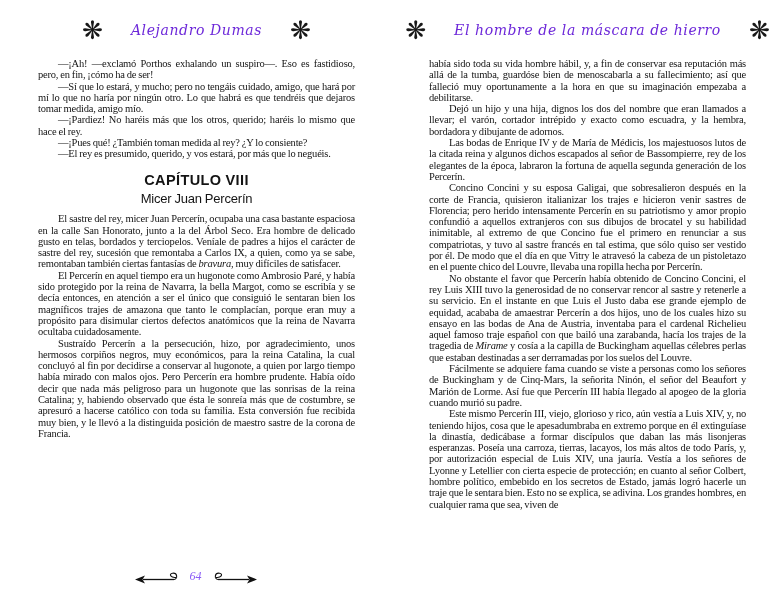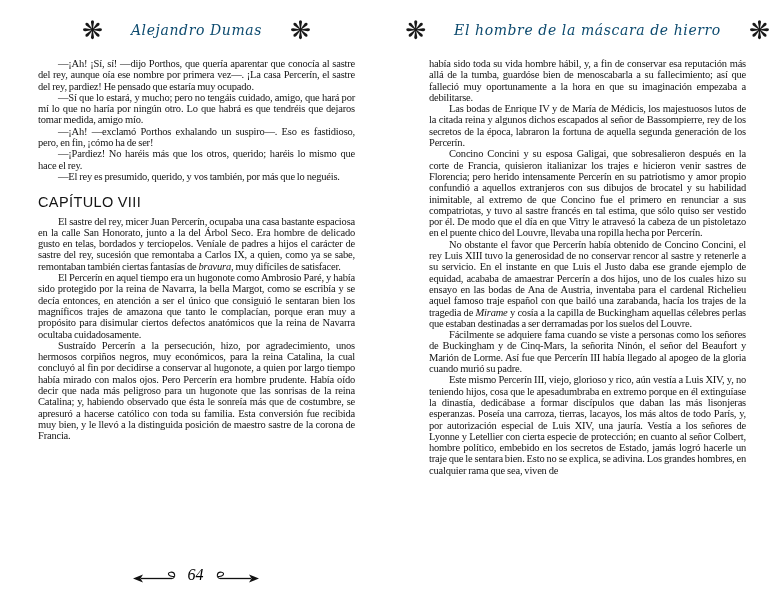--- a/index.html
+++ b/index.html
@@ -13,66 +13,67 @@
   }
   .page-header{
     display:flex;align-items:center;justify-content:center;
     gap:28px;height:44px;margin-bottom:6px;
   }
   .ornament{
     font-family:"DejaVu Sans",sans-serif;font-size:25px;line-height:1;color:#181818;
   }
   .running-title{
     font-family:"DejaVu Serif",serif;font-style:italic;
-    font-size:14px;color:#0c4a6e;letter-spacing:0.6px;white-space:nowrap;
+    font-size:14px;color:#6d28d9;letter-spacing:0.6px;white-space:nowrap;
   }
   .page-body{
     font-size:10.5px;line-height:11.3px;text-align:justify;
     letter-spacing:-0.2px;word-spacing:-0.4px;
   }
   .para{margin:0;text-indent:20px;}
   .para.noindent{text-indent:0;}
   .chapter-title{
-    font-family:"Liberation Sans",sans-serif;font-weight:normal;
-    font-size:14.5px;letter-spacing:0.4px;
+    font-family:"Liberation Sans",sans-serif;font-weight:bold;
+    font-size:14.5px;letter-spacing:0.4px;text-align:center;
     margin:15px 0 7px;text-indent:0;
   }
   .chapter-subtitle{
     font-family:"Liberation Sans",sans-serif;font-weight:normal;
     font-size:13px;text-align:center;margin:0 0 9px;text-indent:0;
   }
   .page-footer{
     position:absolute;left:0;right:0;bottom:16px;
     display:flex;align-items:center;justify-content:center;gap:12px;
   }
   .page-number{
     font-family:"Liberation Serif",serif;font-style:italic;
-    font-size:16px;color:#000000;
+    font-size:12px;color:#8b5cf6;
   }
   .flourish{width:44px;height:15px;display:block;}
   .flourish.mirrored{transform:scaleX(-1);}
 </style>
 </head>
 <body>
 
 <div class="spread">
 
   <section class="page">
     <header class="page-header">
       <span class="ornament">❋</span>
       <span class="running-title">Alejandro Dumas</span>
       <span class="ornament">❋</span>
     </header>
     <div class="page-body">
-        <p class="para"><span>—¡Ah! ¡Sí, sí! —dijo Porthos, que quería aparentar que conocía al sastre del rey, aunque oía ese nombre por primera vez—. ¡La casa Percerín, el sastre del rey, pardiez! He pensado que estaría muy ocupado.</span></p>
+        <p class="para"><span>—¡Ah! —exclamó Porthos exhalando un suspiro—. Eso es fastidioso, pero, en fin, ¡cómo ha de ser!</span></p>
         <p class="para"><span>—Sí que lo estará, y mucho; pero no tengáis cuidado, amigo, que hará por mí lo que no haría por ningún otro. Lo que habrá es que tendréis que dejaros tomar medida, amigo mío.</span></p>
-        <p class="para"><span>—¡Ah! —exclamó Porthos exhalando un suspiro—. Eso es fastidioso, pero, en fin, ¡cómo ha de ser!</span></p>
         <p class="para"><span>—¡Pardiez! No haréis más que los otros, querido; haréis lo mismo que hace el rey.</span></p>
-        <p class="para"><span>—El rey es presumido, querido, y vos también, por más que lo neguéis.</span></p>
+        <p class="para"><span>—¡Pues qué! ¿También toman medida al rey? ¿Y lo consiente?</span></p>
+        <p class="para"><span>—El rey es presumido, querido, y vos estará, por más que lo neguéis.</span></p>
         <h2 class="chapter-title">CAPÍTULO VIII</h2>
+        <h3 class="chapter-subtitle">Micer Juan Percerín</h3>
         <p class="para"><span>El sastre del rey, micer Juan Percerín, ocupaba una casa bastante espaciosa en la calle San Honorato, junto a la del Árbol Seco. Era hombre de delicado gusto en telas, bordados y terciopelos. Veníale de padres a hijos el carácter de sastre del rey, sucesión que remontaba a Carlos IX, a quien, como ya se sabe, remontaban también ciertas fantasías de </span><i>bravura</i><span>, muy difíciles de satisfacer.</span></p>
         <p class="para"><span>El Percerín en aquel tiempo era un hugonote como Ambrosio Paré, y había sido protegido por la reina de Navarra, la bella Margot, como se escribía y se decía entonces, en atención a ser el único que consiguió le sentaran bien los magníficos trajes de amazona que tanto le complacían, porque eran muy a propósito para disimular ciertos defectos anatómicos que la reina de Navarra ocultaba cuidadosamente.</span></p>
         <p class="para"><span>Sustraído Percerín a la persecución, hizo, por agradecimiento, unos hermosos corpiños negros, muy económicos, para la reina Catalina, la cual concluyó al fin por decidirse a conservar al hugonote, a quien por largo tiempo había mirado con malos ojos. Pero Percerín era hombre prudente. Había oído decir que nada más peligroso para un hugonote que las sonrisas de la reina Catalina; y, habiendo observado que ésta le sonreía más que de costumbre, se apresuró a hacerse católico con toda su familia. Esta conversión fue recibida muy bien, y le llevó a la distinguida posición de maestro sastre de la corona de Francia.</span></p>
       </div>
     <footer class="page-footer">
       <svg class="flourish" viewBox="0 0 44 15">
         <path d="M1 10.5 L11 6.5 L8.5 10.5 L11 14.5 Z" fill="#111"></path>
         <path d="M9 10.5 H40" stroke="#111" stroke-width="1.3" fill="none"></path>
         <path d="M40 10.5 C44 10 43.5 3.5 38.5 4.2 C34.5 4.8 36.5 9.5 43 8.2" stroke="#111" stroke-width="1.1" fill="none"></path>
       </svg>
@@ -86,21 +87,22 @@
   </section>
 
   <section class="page">
     <header class="page-header">
       <span class="ornament">❋</span>
       <span class="running-title">El hombre de la máscara de hierro</span>
       <span class="ornament">❋</span>
     </header>
     <div class="page-body">
         <p class="para noindent"><span>había sido toda su vida hombre hábil, y, a fin de conservar esa reputación más allá de la tumba, guardóse bien de menoscabarla a su fallecimiento; así que falleció muy oportunamente a la hora en que su imaginación empezaba a debilitarse.</span></p>
-        <p class="para"><span>Las bodas de Enrique IV y de María de Médicis, los majestuosos lutos de la citada reina y algunos dichos escapados al señor de Bassompierre, rey de los secretos de la época, labraron la fortuna de aquella segunda generación de los Percerín.</span></p>
+        <p class="para"><span>Dejó un hijo y una hija, dignos los dos del nombre que eran llamados a llevar; el varón, cortador intrépido y exacto como escuadra, y la hembra, bordadora y dibujante de adornos.</span></p>
+        <p class="para"><span>Las bodas de Enrique IV y de María de Médicis, los majestuosos lutos de la citada reina y algunos dichos escapados al señor de Bassompierre, rey de los elegantes de la época, labraron la fortuna de aquella segunda generación de los Percerín.</span></p>
         <p class="para"><span>Concino Concini y su esposa Galigai, que sobresalieron después en la corte de Francia, quisieron italianizar los trajes e hicieron venir sastres de Florencia; pero herido intensamente Percerín en su patriotismo y amor propio confundió a aquellos extranjeros con sus dibujos de brocatel y su habilidad inimitable, al extremo de que Concino fue el primero en renunciar a sus compatriotas, y tuvo al sastre francés en tal estima, que sólo quiso ser vestido por él. De modo que el día en que Vitry le atravesó la cabeza de un pistoletazo en el puente chico del Louvre, llevaba una ropilla hecha por Percerín.</span></p>
         <p class="para"><span>No obstante el favor que Percerín había obtenido de Concino Concini, el rey Luis XIII tuvo la generosidad de no conservar rencor al sastre y retenerle a su servicio. En el instante en que Luis el Justo daba ese grande ejemplo de equidad, acababa de amaestrar Percerín a dos hijos, uno de los cuales hizo su ensayo en las bodas de Ana de Austria, inventaba para el cardenal Richelieu aquel famoso traje español con que bailó una zarabanda, hacía los trajes de la tragedia de </span><i>Mirame</i><span> y cosía a la capilla de Buckingham aquellas célebres perlas que estaban destinadas a ser derramadas por los suelos del Louvre.</span></p>
         <p class="para"><span>Fácilmente se adquiere fama cuando se viste a personas como los señores de Buckingham y de Cinq-Mars, la señorita Ninón, el señor del Beaufort y Marión de Lorme. Así fue que Percerín III había llegado al apogeo de la gloria cuando murió su padre.</span></p>
         <p class="para"><span>Este mismo Percerín III, viejo, glorioso y rico, aún vestía a Luis XIV, y, no teniendo hijos, cosa que le apesadumbraba en extremo porque en él extinguíase la dinastía, dedicábase a formar discípulos que daban las más lisonjeras esperanzas. Poseía una carroza, tierras, lacayos, los más altos de todo París, y, por autorización especial de Luis XIV, una jauría. Vestía a los señores de Lyonne y Letellier con cierta especie de protección; en cuanto al señor Colbert, hombre político, embebido en los secretos de Estado, jamás logró hacerle un traje que le sentara bien. Esto no se explica, se adivina. Los grandes hombres, en cualquier rama que sea, viven de</span></p>
       </div>
   </section>
 
 </div>
 
 </body></html>

